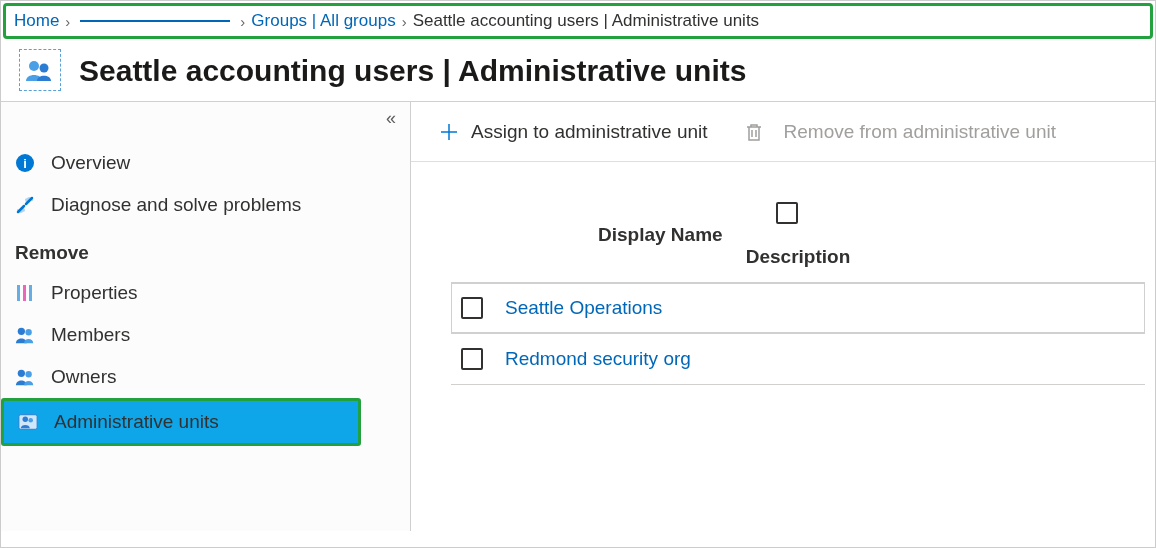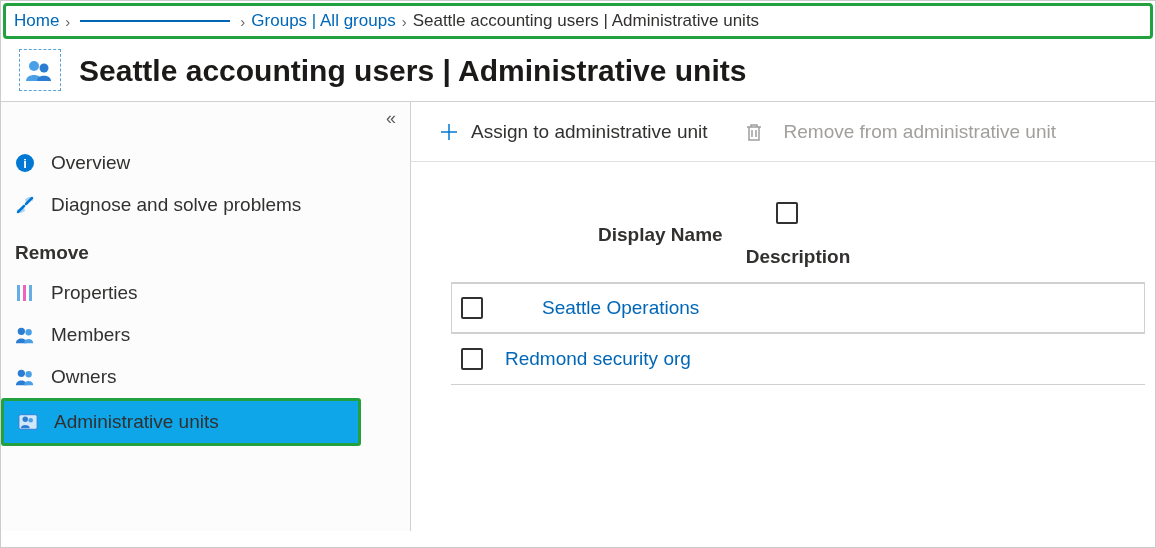--- a/index.html
+++ b/index.html
@@ -42,21 +42,21 @@
     
     .table-wrap { padding: 40px 10px 0 40px; }
     .thead { display: flex; align-items: center; padding: 0 10px 14px 10px; font-size: 19px; font-weight: 600; color: #323130; flex-direction: column; }
     .col-check { width: 44px; display: flex; align-items: center; }
     .col-name { width: 400px; }
     .col-desc { flex: 1; }
     .checkbox { width: 22px; height: 22px; border: 2px solid #323130; border-radius: 2px; display: inline-block; }
     .row { display: flex; align-items: center; padding: 14px 10px; border-top: 1px solid #d2d0ce; font-size: 19px; }
     .row:last-child { border-bottom: 1px solid #d2d0ce; }
     .row .rlink { color: #0067b8; text-decoration: none; }
-    .row.first { box-shadow: 0 0 0 1px #d2d0ce inset; gap: 37px; }
+    .row.first { box-shadow: 0 0 0 1px #d2d0ce inset; }
 
     
     svg { display: block; }
   </style>
 </head>
 <body>
 
 <div class="breadcrumb">
   <a href="#">Home</a>
   <span class="chev">›</span>

